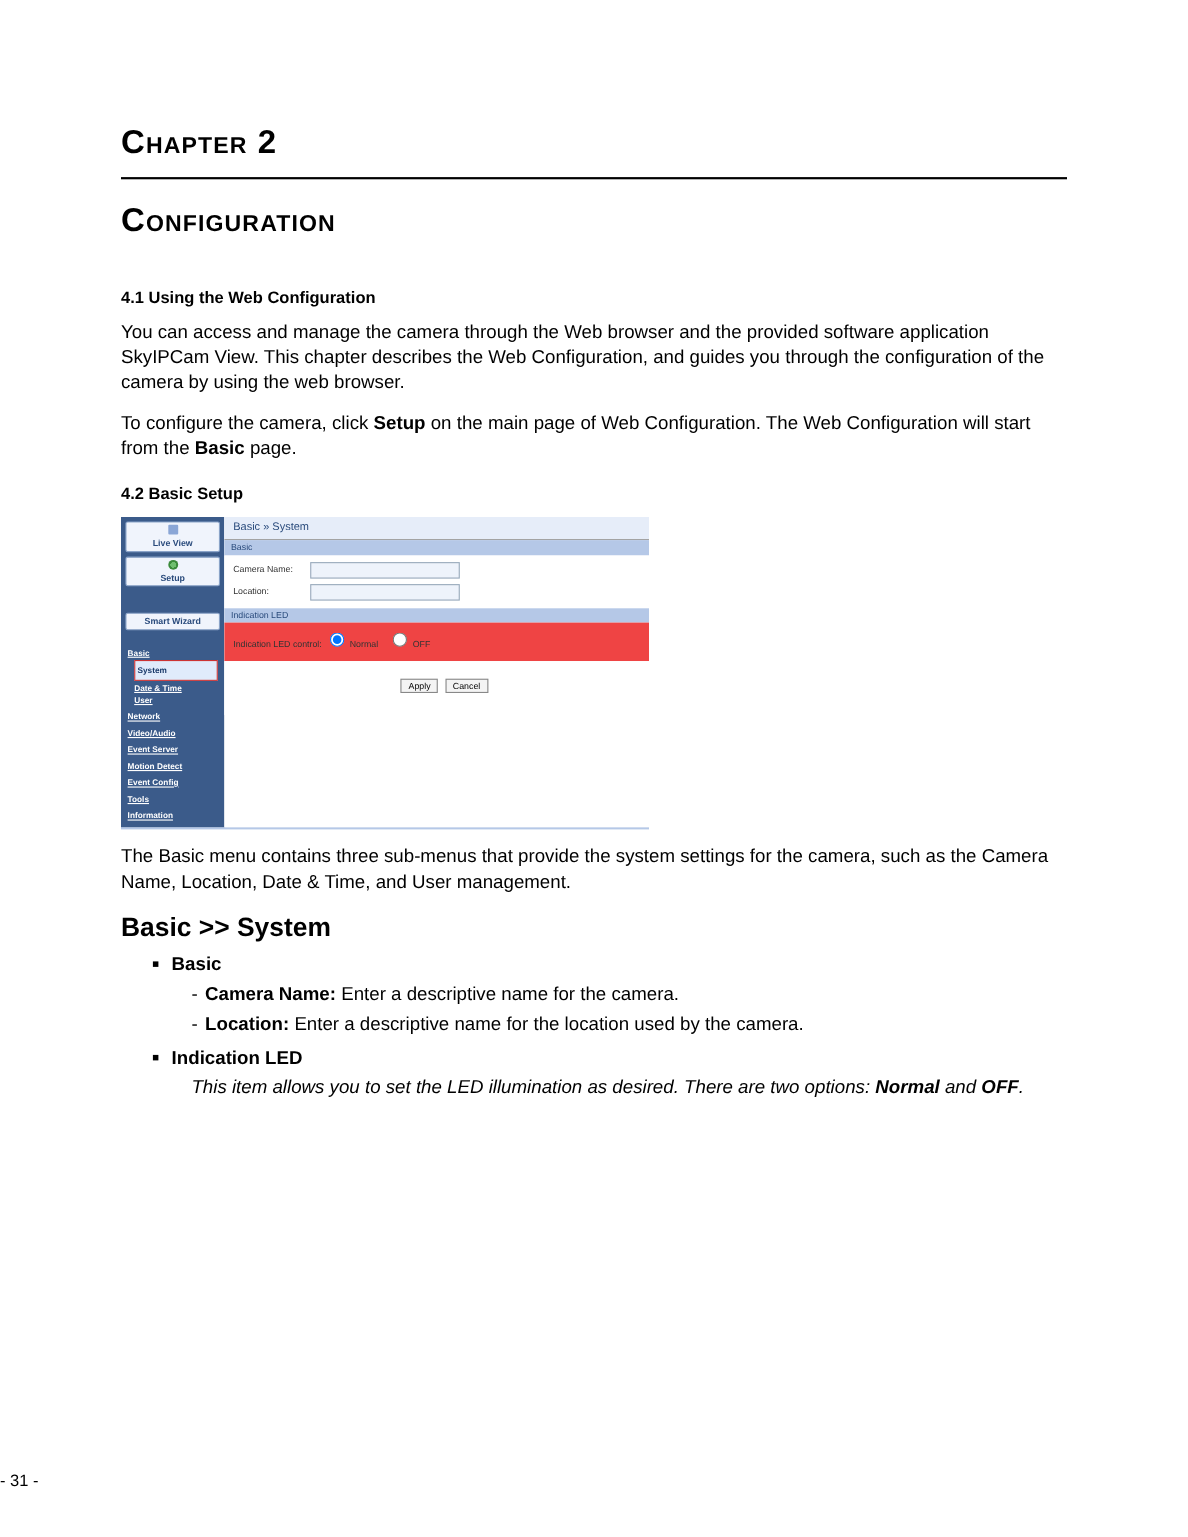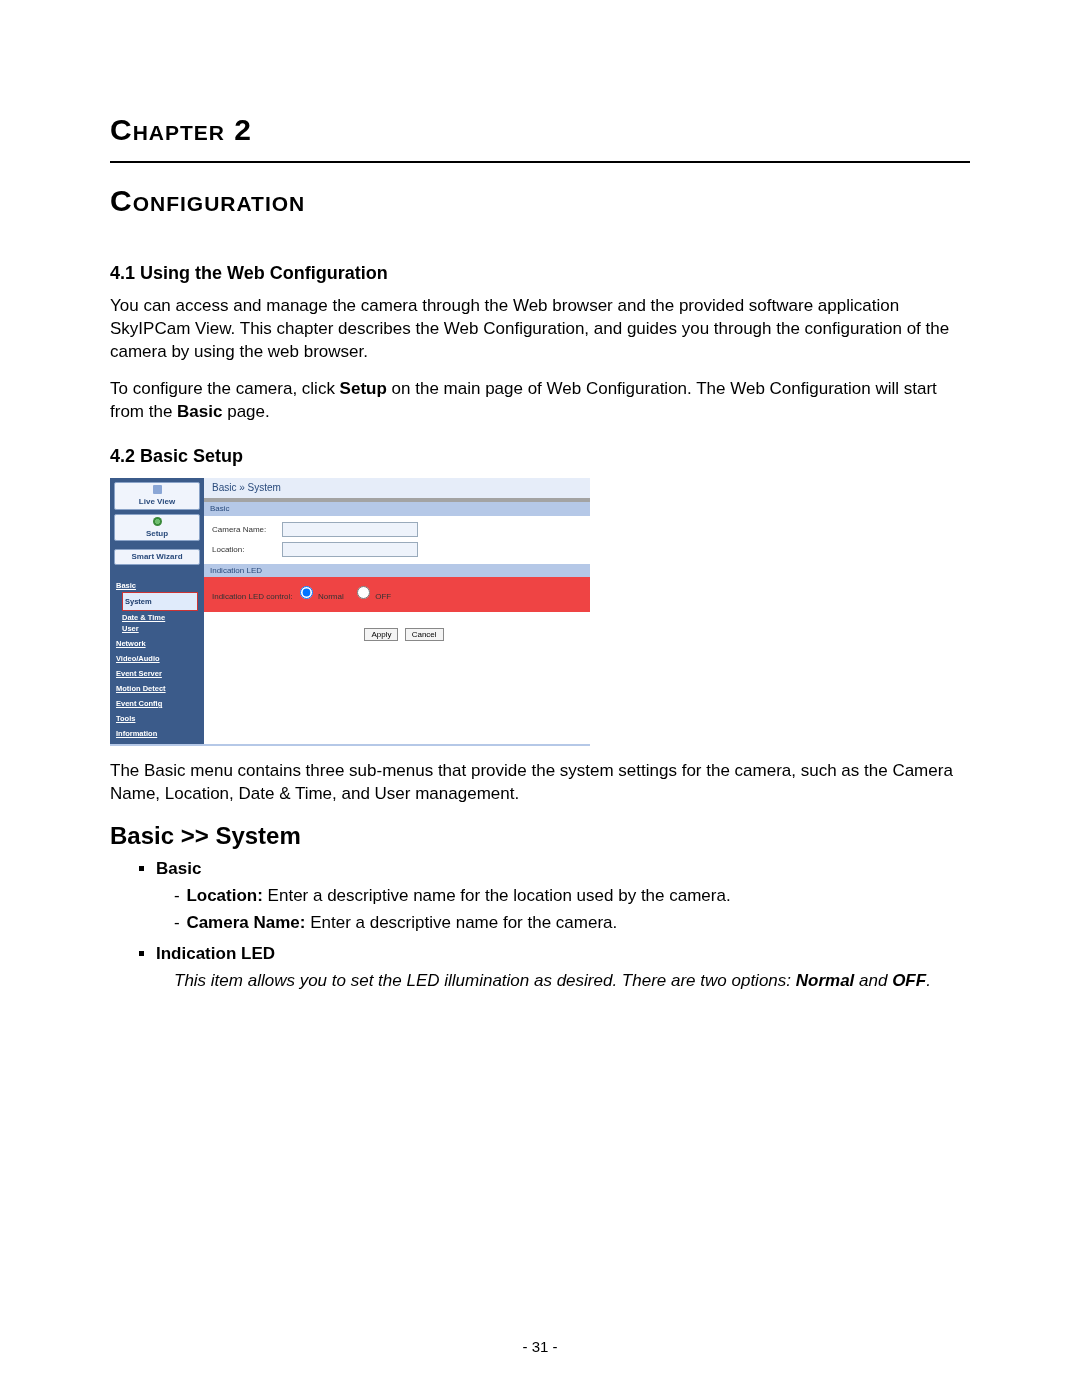--- a/index.html
+++ b/index.html
@@ -32,21 +32,21 @@
     margin: 0 0 18px 0;
   }
   .config-heading {
     font-size: 30px;
     font-weight: bold;
     font-variant: small-caps;
     letter-spacing: 1px;
     margin: 0 0 40px 0;
   }
   h2.section {
-    font-size: 18px;
+    font-size: 15px;
     font-weight: bold;
     margin: 20px 0 10px 0;
   }
   p { margin: 0 0 14px 0; }
   .bold { font-weight: bold; }
 
   
   .ui-shot {
     width: 480px;
     display: flex;
@@ -111,21 +111,21 @@
   }
   .ui-content {
     flex: 1;
     background: #fff;
   }
   .crumb {
     background: #e6edf9;
     color: #2a4b7c;
     padding: 4px 8px;
     font-size: 10px;
-    border-bottom: 4px solid #a3a3a3;
+    border-bottom: 1px solid #a3a3a3;
   }
   .panel-hdr {
     background: #b5c8e7;
     color: #2a4b7c;
     padding: 2px 6px;
     font-size: 8px;
   }
   .form-body {
     padding: 6px 8px 2px 8px;
     background: #fff;
@@ -170,21 +170,20 @@
   ul.sq > li { font-weight: bold; margin: 6px 0 2px 0; }
   .dash-list { margin: 4px 0 8px 18px; font-weight: normal; }
   .dash-item { margin: 4px 0; }
   .dash-item::before { content: "- "; margin-right: 2px; }
   .inline-block-text { font-weight: normal; display: block; margin: 4px 0 0 18px; font-style: italic; }
 
   .page-num {
     position: absolute;
     bottom: 40px;
     left: 0; right: 0;
-    text-align: center;
     font-size: 15px;
   }
 </style>
 </head>
 <body>
 
 <div class="page">
   <div class="chapter-heading">Chapter 2</div>
   <hr class="rule">
   <div class="config-heading">Configuration</div>
@@ -200,21 +199,21 @@
   <div class="ui-shot">
     <div class="ui-sidebar">
       <div class="side-btn">
         <span class="ico ico-monitor"></span>
         <span>Live View</span>
       </div>
       <div class="side-btn">
         <span class="ico ico-gear"></span>
         <span>Setup</span>
       </div>
-      <div class="side-btn" style="margin-top:8px; justify-content:center;">
+      <div class="side-btn" style="margin-top:24px; justify-content:center;">
         <span>Smart Wizard</span>
       </div>
       <div class="menu">
         <div class="menu-h">Basic</div>
         <span class="menu-sub selected">System</span>
         <span class="menu-sub">Date &amp; Time</span>
         <span class="menu-sub">User</span>
         <div class="menu-h">Network</div>
         <div class="menu-h">Video/Audio</div>
         <div class="menu-h">Event Server</div>
@@ -252,24 +251,24 @@
 
   <p>The Basic menu contains three sub-menus that provide the system settings for the camera, such as the Camera Name, Location, Date &amp; Time, and User management.</p>
 
   <div class="subhead3">Basic &gt;&gt; System</div>
 
   <ul class="sq">
     <li>
       <span>Basic</span>
       <div class="dash-list">
         <div class="dash-item">
+          <span class="bold">Camera Name:</span><span> Enter a descriptive name for the camera.</span>
+        </div>
+        <div class="dash-item">
           <span class="bold">Location:</span><span> Enter a descriptive name for the location used by the camera.</span>
-        </div>
-        <div class="dash-item">
-          <span class="bold">Camera Name:</span><span> Enter a descriptive name for the camera.</span>
         </div>
       </div>
     </li>
     <li>
       <span>Indication LED</span>
       <span class="inline-block-text">
         <span>This item allows you to set the LED illumination as desired. There are two options: </span><span class="bold">Normal</span><span> and </span><span class="bold">OFF</span><span>.</span>
       </span>
     </li>
   </ul>

